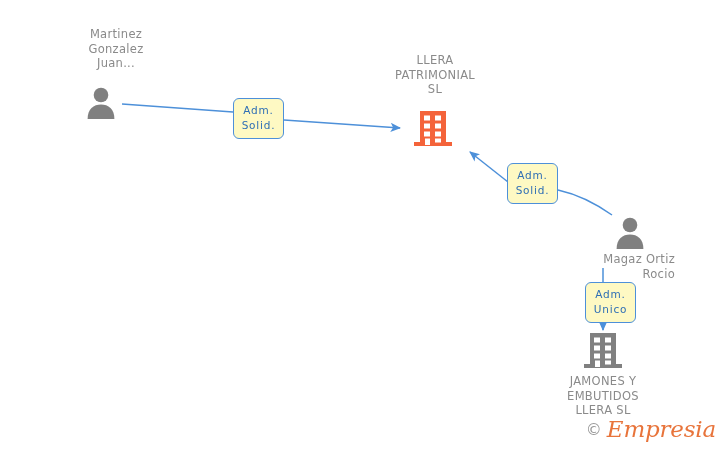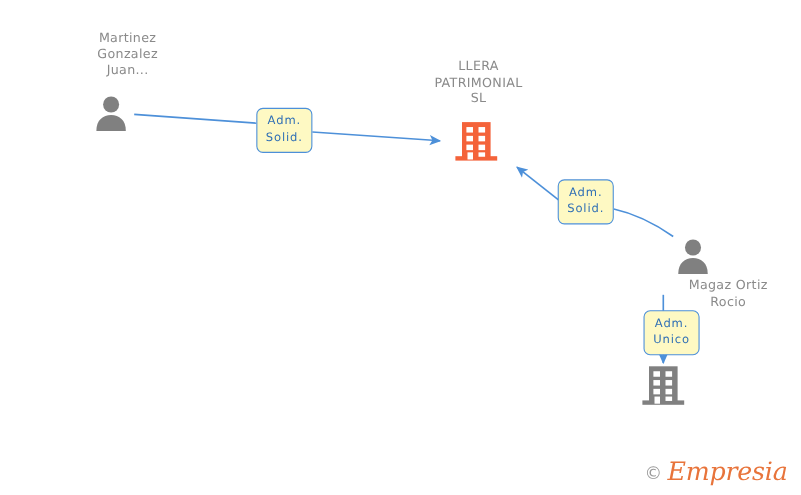--- a/index.html
+++ b/index.html
@@ -126,37 +126,40 @@
       <rect x="22" y="29.5" width="6" height="4" fill="#ffffff"></rect>
     </svg>
   </div>
 
   <div class="icon-wrap" style="left:613px; top:215px;">
     <svg width="34" height="34" viewBox="0 0 34 34" xmlns="http://www.w3.org/2000/svg">
       <circle cx="17" cy="10" r="7.3" fill="#808080"></circle>
       <path d="M 3.6 34 C 3.6 24.2 9.6 19.6 17 19.6 C 24.4 19.6 30.4 24.2 30.4 34 Z" fill="#808080"></path>
     </svg>
   </div>
-  <div class="node-label" style="left:610px; top:252px; width:104px;">Magaz Ortiz
+  <div class="node-label" style="left:571px; top:252px; width:104px;text-align:right;">Magaz Ortiz
 Rocio</div>
 
   <div class="icon-wrap" style="left:583px; top:331px;">
     <svg width="40" height="40" viewBox="0 0 40 40" xmlns="http://www.w3.org/2000/svg">
       <rect x="7" y="2" width="26" height="34" fill="#808080"></rect>
       <rect x="1" y="33" width="38" height="4" fill="#808080"></rect>
       <rect x="11" y="6.5" width="6" height="5" fill="#ffffff"></rect>
       <rect x="22" y="6.5" width="6" height="5" fill="#ffffff"></rect>
       <rect x="11" y="14.5" width="6" height="5" fill="#ffffff"></rect>
       <rect x="22" y="14.5" width="6" height="5" fill="#ffffff"></rect>
       <rect x="11" y="22.5" width="6" height="5" fill="#ffffff"></rect>
       <rect x="22" y="22.5" width="6" height="5" fill="#ffffff"></rect>
       <rect x="12" y="29.5" width="5" height="6.5" fill="#ffffff"></rect>
       <rect x="22" y="29.5" width="6" height="4" fill="#ffffff"></rect>
     </svg>
   </div>
+  <div class="node-label company" style="left:549px; top:374px; width:108px;">JAMONES Y
+EMBUTIDOS
+LLERA SL</div>
 
   <div class="edge-label" style="left:233px; top:98px; width:51px;">Adm.
 Solid.</div>
 
   <div class="edge-label" style="left:507px; top:163px; width:51px;">Adm.
 Solid.</div>
 
   <div class="edge-label" style="left:585px; top:282px; width:51px;">Adm.
 Unico</div>
 

